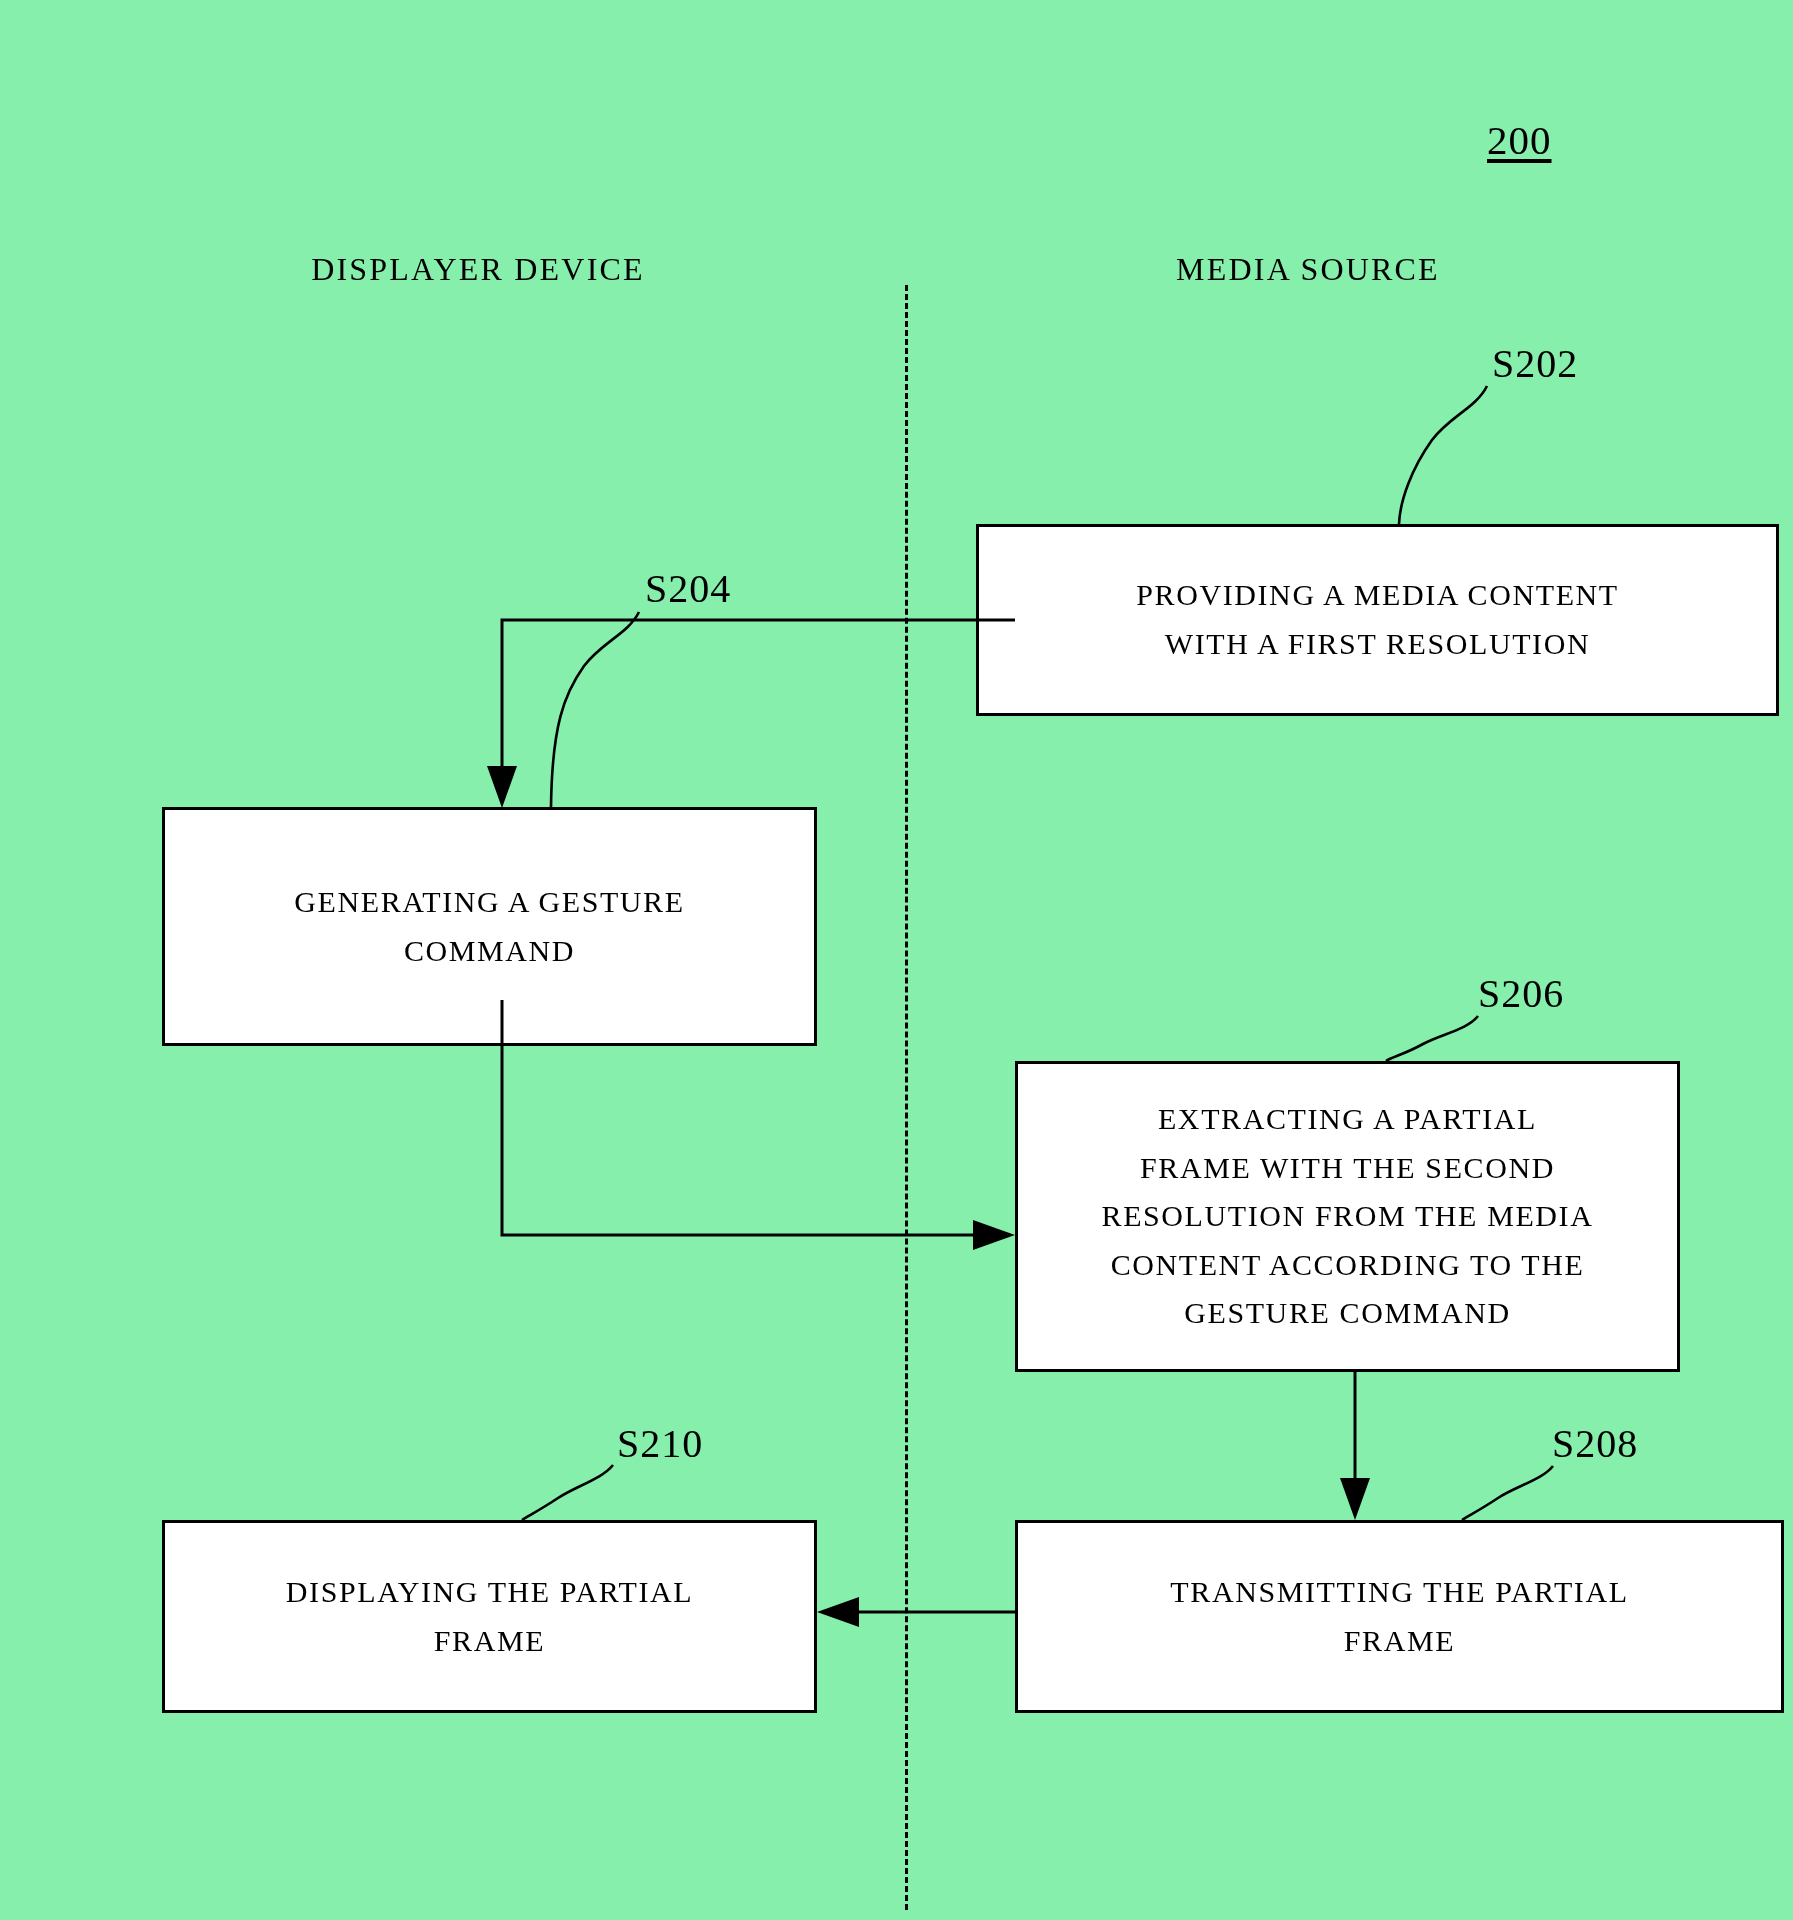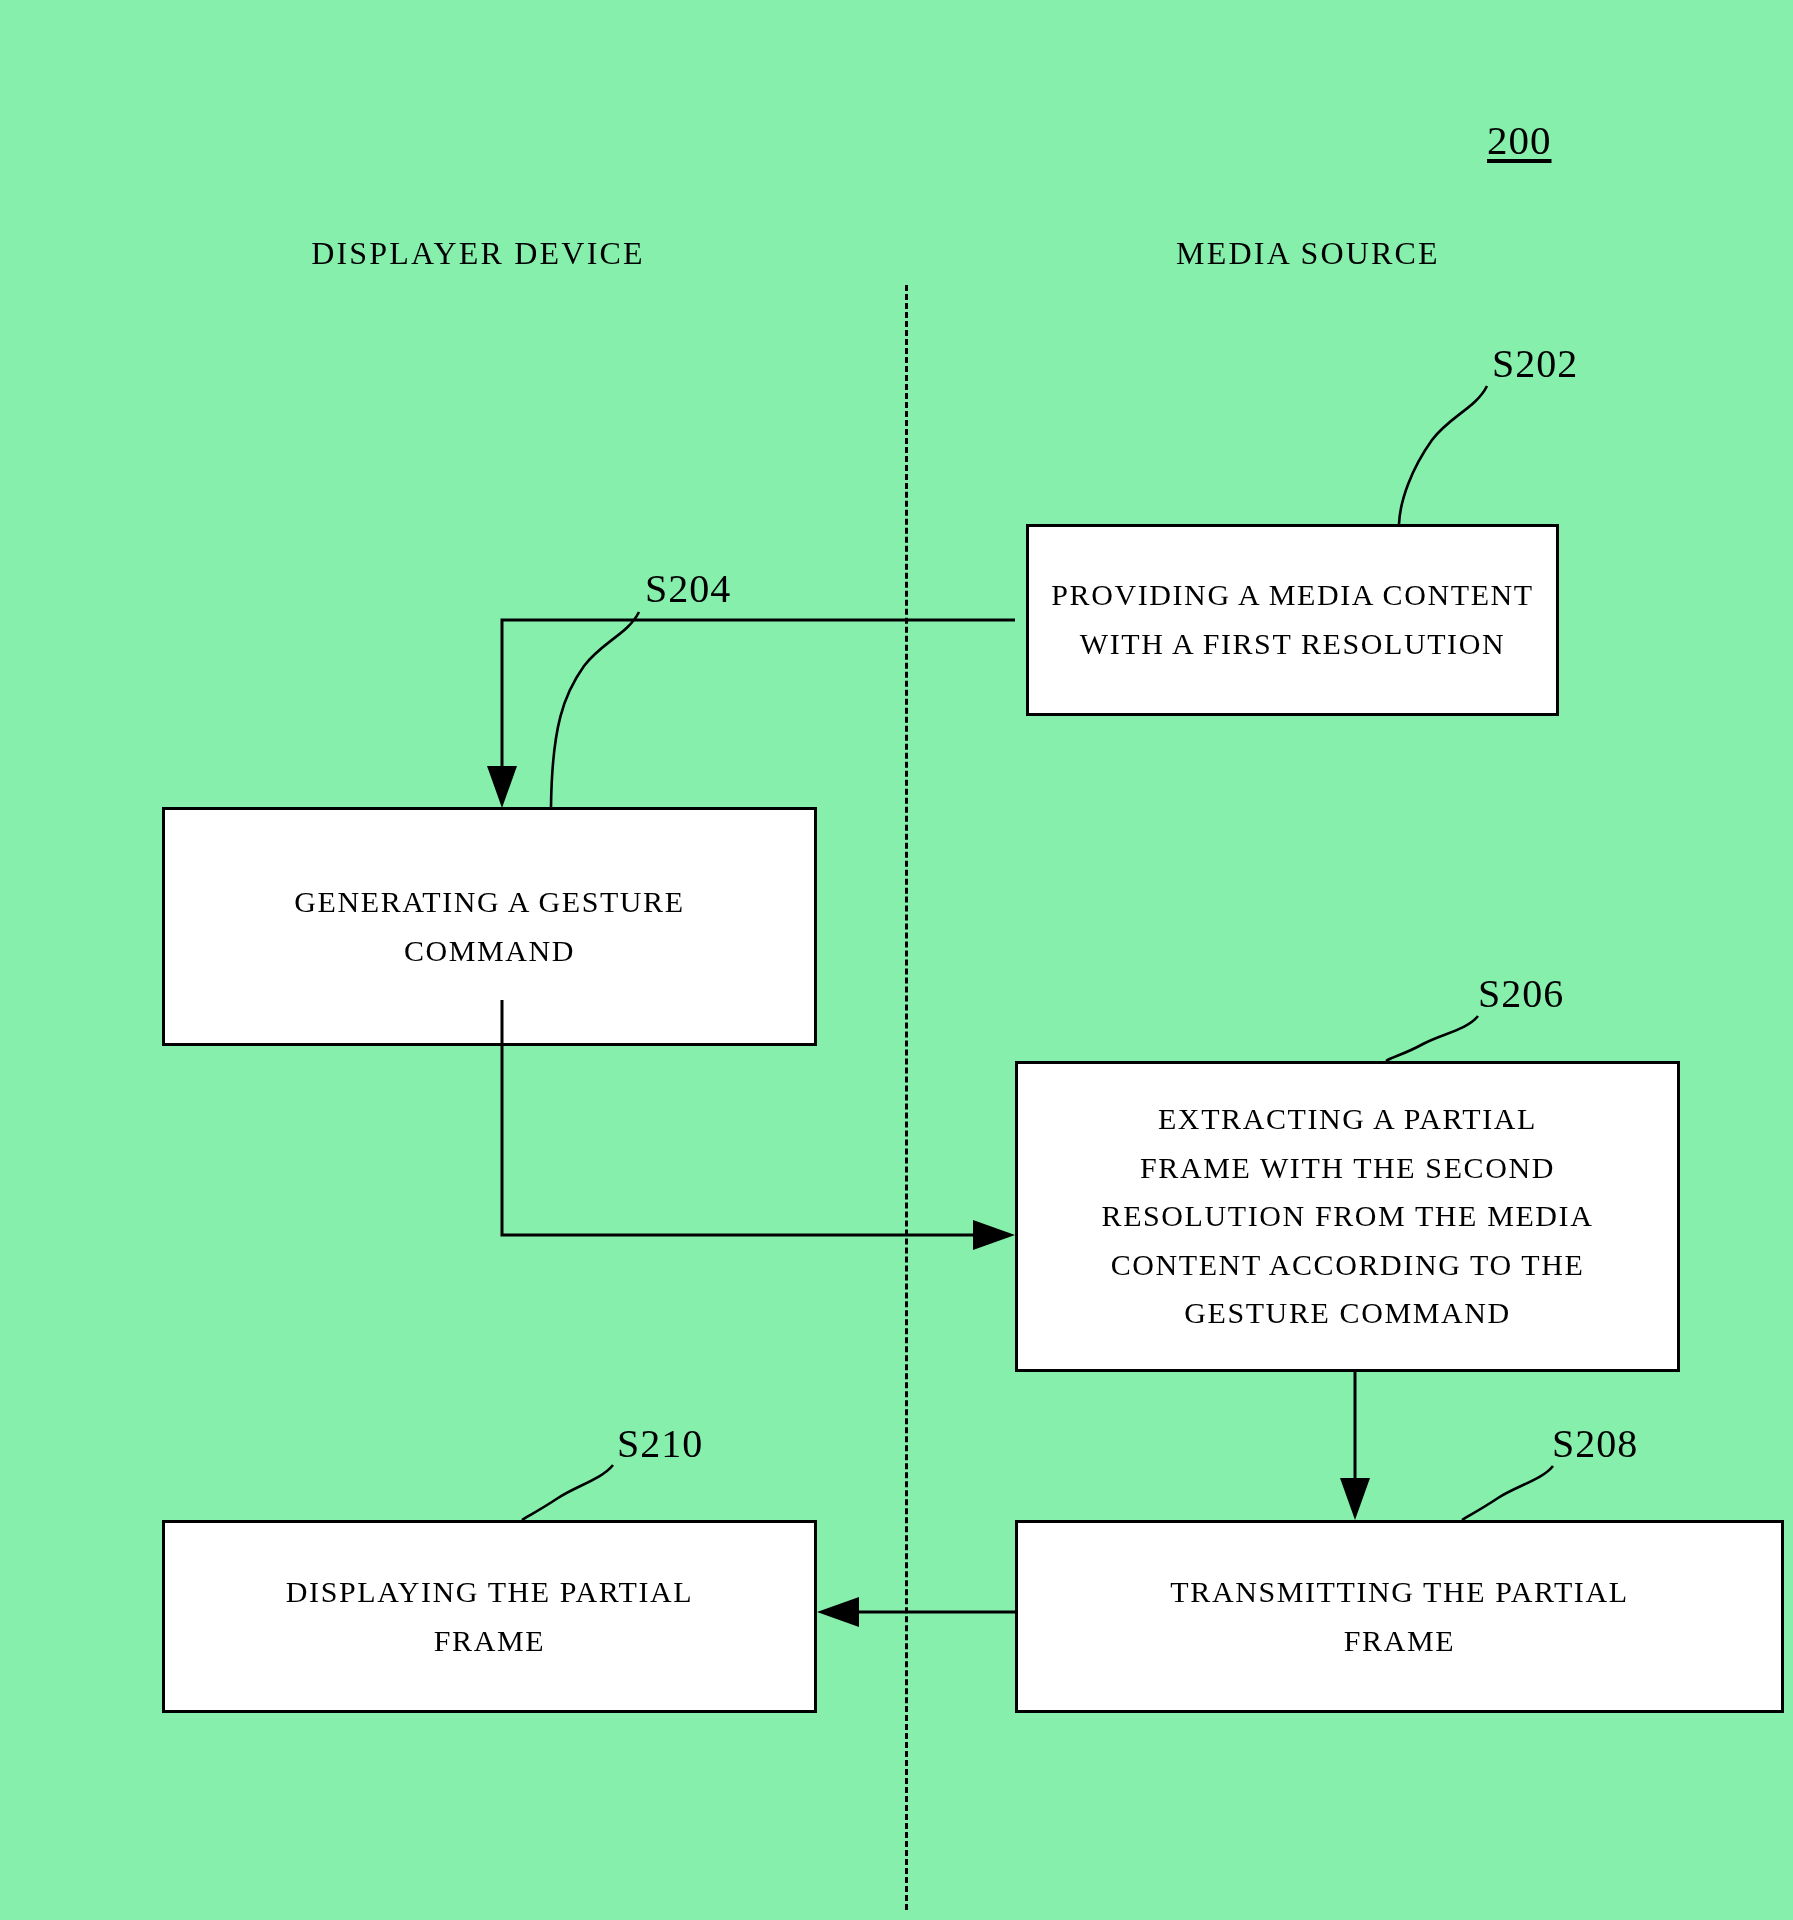--- a/index.html
+++ b/index.html
@@ -29,20 +29,21 @@
     white-space: nowrap;
   }
 
   
   .column-header {
     position: absolute;
     font-size: 32px;
     letter-spacing: 2.2px;
     white-space: nowrap;
     text-align: center;
+    margin-top: 16px;
   }
 
   
   .divider {
     position: absolute;
     width: 0;
     border-left: 3px dashed #000000;
   }
 
   
@@ -102,21 +103,21 @@
 <div id="figure">
 
   <div class="fig-number" style="left:1487px; top:116px;">200</div>
 
   <div class="column-header" style="left:248px; top:235px; width:460px;">DISPLAYER DEVICE</div>
 
   <div class="column-header" style="left:1118px; top:235px; width:380px;">MEDIA SOURCE</div>
 
   <div class="divider" style="left:905px; top:285px; height:1625px;"></div>
 
-  <div class="step-box" style="left:1026px; top:524px; width:533px; height:192px;">
+  <div class="step-box" style="left:976px; top:524px; width:803px; height:192px;">
     <div class="step-text">PROVIDING A MEDIA CONTENT
 WITH A FIRST RESOLUTION</div>
   </div>
 
   <div class="step-box" style="left:162px; top:807px; width:655px; height:239px;">
     <div class="step-text">GENERATING A GESTURE
 COMMAND</div>
   </div>
 
   <div class="step-box" style="left:1015px; top:1061px; width:665px; height:311px;">

